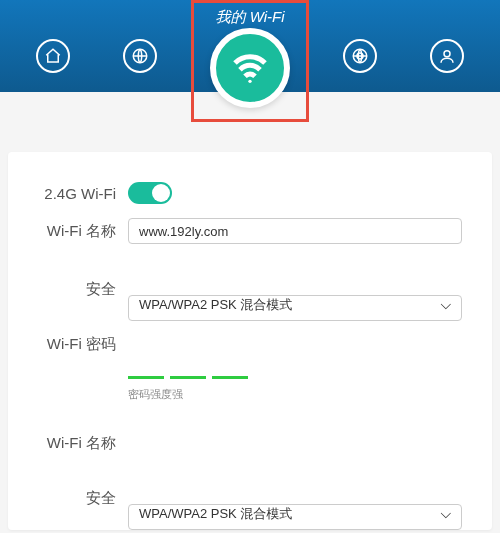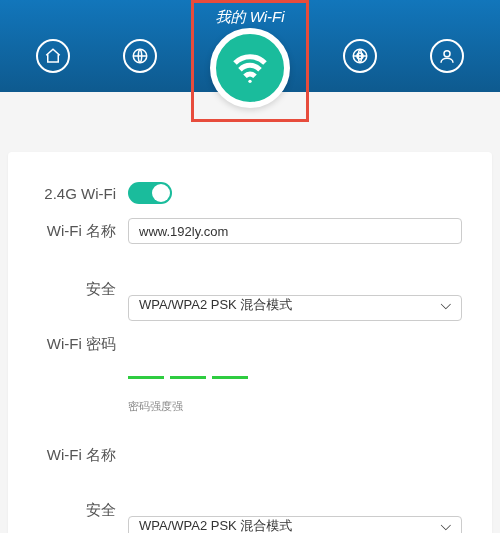--- a/index.html
+++ b/index.html
@@ -29,21 +29,21 @@
 .text-input, .select-input { width: 100%; height: 26px; border: 1px solid #ccc; border-radius: 4px; padding: 0 10px; font-size: 13px; color: #333; background: #fff; }
 .select-input { display: flex; align-items: flex-start; justify-content: space-between; cursor: pointer; margin-top: 37px; }
 .chevron { font-size: 14px; color: #333; }
 
 .password-wrap { position: relative; }
 .eye-icon { position: absolute; right: 10px; top: 50%; transform: translateY(-50%); cursor: pointer; }
 .eye-icon svg { stroke: #333; fill: none; stroke-width: 1.5; }
 
 .strength-bars { display: flex; gap: 6px; margin-top: 8px; margin-bottom: 4px; }
 .strength-bar { height: 3px; width: 36px; background: #2ecc40; }
-.strength-text { font-size: 11px; color: #888; margin-top: 20px; }
+.strength-text { font-size: 11px; color: #888; margin-top: 8px; }
 
 .section-gap { height: 18px; }
 </style>
 </head>
 <body>
 
 <div class="header">
   <div class="header-title">我的 Wi-Fi</div>
   <div class="nav-bar">
     <div class="nav-item">

